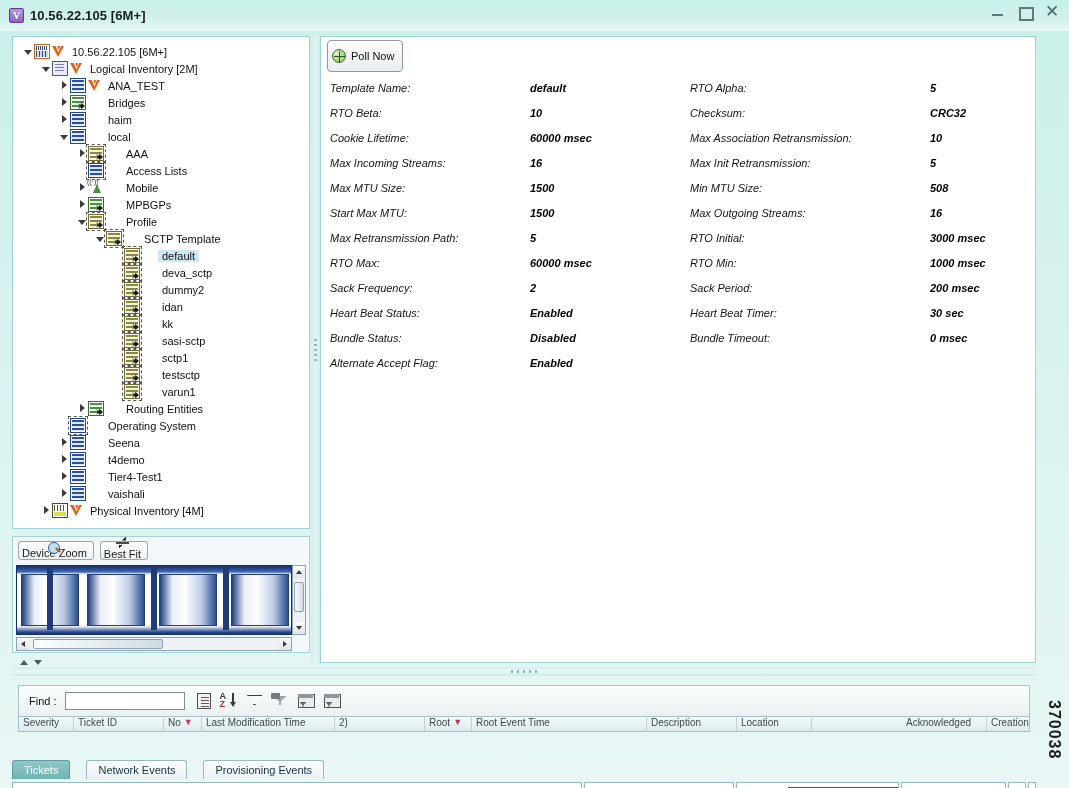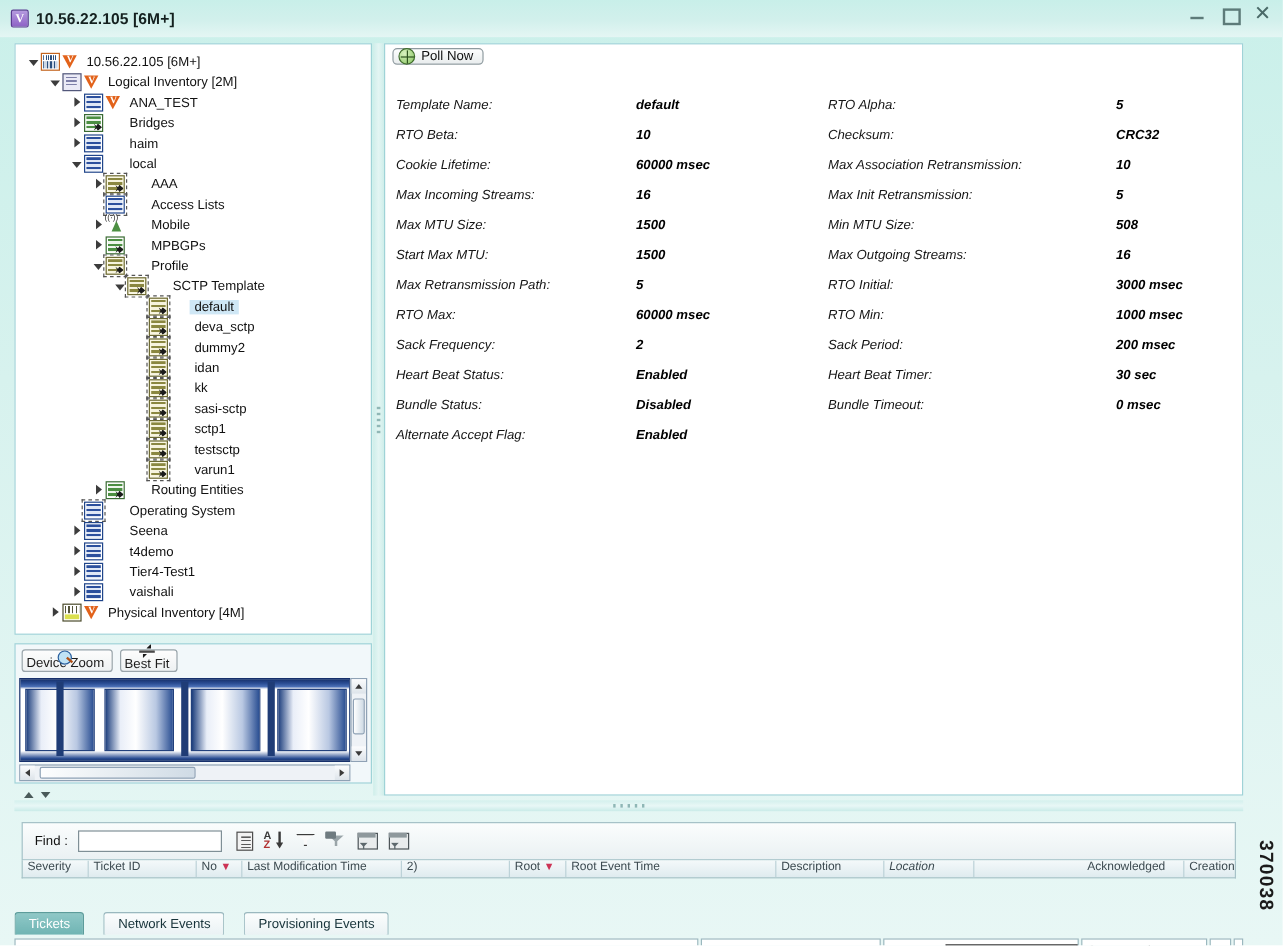--- a/index.html
+++ b/index.html
@@ -192,21 +192,21 @@
   #vsplit .dots i { width:3px; height:2px; background:#8fb7b6; display:block;}
 
   
   #props-panel {
     position:absolute; left: 320px; top: 5px; width: 716px; height: 627px;
     background:#ffffff; border:1px solid #9fd3d7;
   }
   #props-toolbar { height: 26px; padding: 3px 0 0 6px; }
   #poll-btn {
     display:inline-flex; align-items:center; gap:5px;
-    height:14px; padding:0 8px 0 4px;
+    height:32px; padding:0 8px 0 4px;
     background: linear-gradient(to bottom,#fdfdfd,#e9edee);
     border:1px solid #8e9a9f; border-radius:4px; font-size:11px; color:#101010;
     cursor:default;
   }
   .poll-icon{width:14px;height:14px;border-radius:50%;
     background:radial-gradient(circle at 35% 30%,#d9f2c0,#87c45f);
     border:1.4px solid #3e6b2a; position:relative;}
   .poll-icon::before{content:"";position:absolute;left:6px;top:1px;width:1.4px;height:11px;background:#2f5520;}
   .poll-icon::after{content:"";position:absolute;left:1px;top:6px;width:11px;height:1.4px;background:#2f5520;}
 
@@ -718,21 +718,21 @@
           <div class="th" style="flex: 0 0 47px;">
             <span>Root</span>
             <span class="sortmark">▼</span>
           </div>
           <div class="th" style="flex: 0 0 175px;">
             <span>Root Event Time</span>
           </div>
           <div class="th" style="flex: 0 0 90px;">
             <span>Description</span>
           </div>
-          <div class="th" style="flex: 0 0 75px; font-style: italic;">
+          <div class="th" style="flex: 0 0 75px;">
             <span>Location</span>
           </div>
           <div class="th" style="flex: 0 0 90px; margin-top: 14px;">
             <span>Element Type</span>
           </div>
           <div class="th" style="flex: 0 0 85px;">
             <span>Acknowledged</span>
           </div>
           <div class="th" style="flex: 0 0 60px;">
             <span>Creation Time</span>

